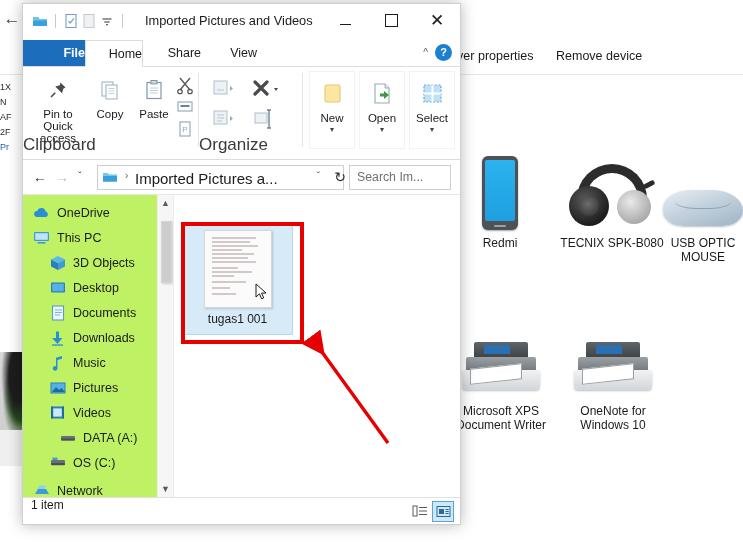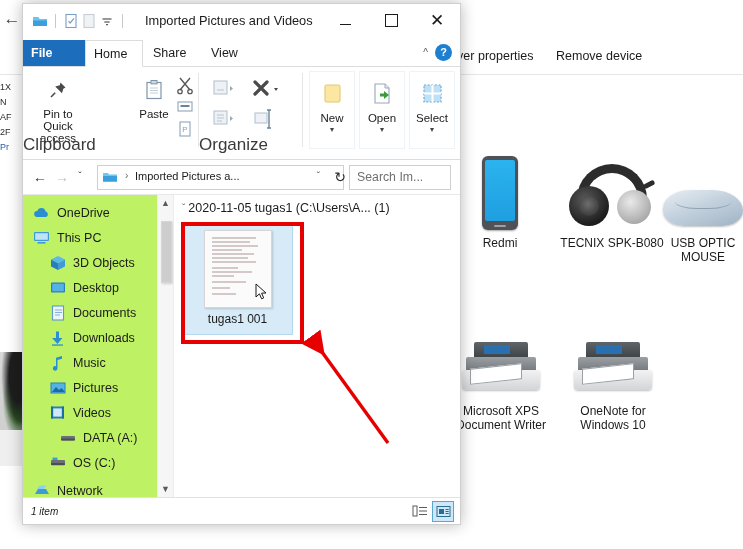--- a/index.html
+++ b/index.html
@@ -123,21 +123,21 @@
   .wbtn{width:46px;height:32px;display:flex;align-items:center;justify-content:center;
     font-size:14px;color:#1b1b1b;}
   .wbtn.min:after{content:"";display:block;width:11px;height:1px;background:#1b1b1b;margin-top:8px;}
   .wbtn.max:after{content:"";display:block;width:11px;height:11px;border:1px solid #1b1b1b;}
   .wbtn.close{font-size:17px;font-weight:300;}
 
   
   .tabs{height:26px;position:relative;flex:0 0 auto;background:#ffffff;
     border-bottom:1px solid #dcdcdc;}
   .tab{position:absolute;top:0;height:26px;line-height:26px;font-size:12.5px;
-    text-align:left;color:#1b1b1b;padding-left:8px;}
+    text-align:right;color:#1b1b1b;}
   .tab.file{left:0;width:62px;background:#1d6dbd;color:#ffffff;font-weight:bold;}
   .tab.sel{background:#ffffff;border:1px solid #dcdcdc;border-bottom:1px solid #ffffff;
     box-sizing:border-box;height:27px;}
   .help-ico{position:absolute;right:8px;top:4px;width:17px;height:17px;border-radius:50%;
     background:#1d7fd0;color:#fff;font-size:11px;line-height:17px;text-align:center;font-weight:bold;}
   .chev-up{position:absolute;right:32px;top:7px;font-size:10px;color:#555;}
 
   
   .ribbon{height:92px;flex:0 0 auto;position:relative;background:#ffffff;
     border-bottom:1px solid #dcdcdc;}
@@ -155,21 +155,21 @@
   .smicon{position:absolute;}
 
   
   .addrrow{height:34px;flex:0 0 auto;position:relative;background:#ffffff;}
   .navbtn{position:absolute;top:8px;width:18px;height:18px;text-align:center;
     font-size:14px;line-height:18px;color:#2b2b2b;}
   .navbtn.dis{color:#c0c0c0;}
   .addrbox{position:absolute;left:74px;top:5px;width:245px;height:23px;
     border:1px solid #cfcfcf;background:#fff;}
   .addr-ico{position:absolute;left:4px;top:3px;width:16px;height:16px;}
-  .addr-txt{position:absolute;left:37px;top:4px;font-size:11px;color:#1b1b1b;white-space:nowrap;}
+  .addr-txt{position:absolute;left:37px;top:4px;font-size:15px;color:#1b1b1b;white-space:nowrap;}
   .addr-sep{position:absolute;left:27px;top:4px;font-size:10px;color:#666;}
   .addr-v{position:absolute;right:23px;top:5px;font-size:10px;color:#444;}
   .searchbox{position:absolute;left:326px;top:5px;width:100px;height:23px;
     border:1px solid #cfcfcf;background:#fff;}
   .search-ph{position:absolute;left:7px;top:4px;font-size:12.3px;color:#707070;white-space:nowrap;}
 
   
   .main{flex:1 1 auto;display:flex;position:relative;min-height:0;border-top:1px solid #e8e8e8;}
   .nav{width:150px;flex:0 0 auto;position:relative;background:#bef264;overflow:hidden;}
   .navitem{height:25px;display:flex;align-items:center;font-size:12.5px;color:#1b1b1b;white-space:nowrap;}
@@ -190,21 +190,21 @@
   .thumb{width:66px;height:76px;margin:4px auto 0;background:#fbfbfb;
     border:1px solid #d6d6d6;position:relative;overflow:hidden;
     box-shadow:1px 1px 2px rgba(0,0,0,.16);}
   .thumb .ln{position:absolute;left:7px;height:1.6px;background:#d3c9c9;}
   .tilelbl{font-size:12px;color:#1b1b1b;margin-top:4px;}
   .cursor{position:absolute;left:50px;top:52px;width:13px;height:18px;}
 
   
   .status{height:26px;flex:0 0 auto;position:relative;background:#ffffff;
     border-top:1px solid #e2e2e2;}
-  .status-txt{position:absolute;left:8px;top:8px;font-size:10px;color:#1b1b1b;font-style:italic;}
+  .status-txt{position:absolute;left:8px;top:0;font-size:12px;color:#1b1b1b;}
   .viewbtn{position:absolute;top:3px;width:20px;height:19px;display:flex;
     align-items:center;justify-content:center;}
   .viewbtn.active{background:#cfe8f7;border:1px solid #5ba4d6;}
 </style>
 </head>
 <body>
 
 <div id="bg">
   <div class="bg-topbar">
     <div class="bg-back">←</div>
@@ -324,20 +324,30 @@
     <div class="grp" style="left:0;width:176px">
       <div class="bigbtn" style="left:6px;top:8px;width:58px">
         <div class="ic">
           <svg width="22" height="22" viewBox="0 0 22 22">
               <path d="M13.5 3.5 l5 5 -2.2 1.2 -1.3 4.6 -6.8-6.8 4.6-1.3Z" fill="#4a4a4a"></path>
               <path d="M8.2 13.8 L4 18" stroke="#4a4a4a" stroke-width="1.6"></path>
             </svg>
         </div>
         <div class="lbl" style="white-space:pre-line">Pin to Quick
 access</div>
+      </div>
+      <div class="bigbtn" style="left:66px;top:8px;width:42px">
+        <div class="ic">
+          <svg width="22" height="22" viewBox="0 0 22 22">
+            <rect x="3" y="3" width="11" height="14" fill="#fff" stroke="#9fb4c8" stroke-width="1.1"></rect>
+            <rect x="7" y="6" width="11" height="14" fill="#fff" stroke="#9fb4c8" stroke-width="1.1"></rect>
+            <path d="M9.5 9.5h6M9.5 12h6M9.5 14.5h6" stroke="#b9c8d6" stroke-width=".9"></path>
+          </svg>
+        </div>
+        <div class="lbl">Copy</div>
       </div>
       <div class="bigbtn" style="left:110px;top:8px;width:42px">
         <div class="ic">
           <svg width="22" height="22" viewBox="0 0 22 22">
             <rect x="4" y="3.5" width="14" height="16" fill="#fff" stroke="#7f95aa" stroke-width="1.2"></rect>
             <rect x="8" y="1.5" width="6" height="3.4" fill="#cfd8e0" stroke="#7f95aa" stroke-width="1"></rect>
             <path d="M7 9h8M7 11.5h8M7 14h8" stroke="#b9c8d6" stroke-width=".9"></path>
           </svg>
         </div>
         <div class="lbl">Paste</div>
@@ -552,23 +562,20 @@
         </div>
       </div>
       <div class="navscroll">
         <div class="up">▲</div>
         <div class="thumb"></div>
         <div class="dn">▼</div>
       </div>
     </div>
 
     <div class="content">
-      <div class="grouphdr">
-        <span class="gv">ˇ</span><span>2020-11-05 tugas1 (C:\Users\A... (1)</span>
-      </div>
 
       <div class="tile">
         <div class="thumb">
           <div class="ln" style="top:6px;width:44px"></div>
           <div class="ln" style="top:10px;width:38px"></div>
           <div class="ln" style="top:14px;width:46px"></div>
           <div class="ln" style="top:18px;width:30px"></div>
           <div class="ln" style="top:22px;width:42px"></div>
           <div class="ln" style="top:26px;width:36px"></div>
           <div class="ln" style="top:30px;width:44px"></div>

